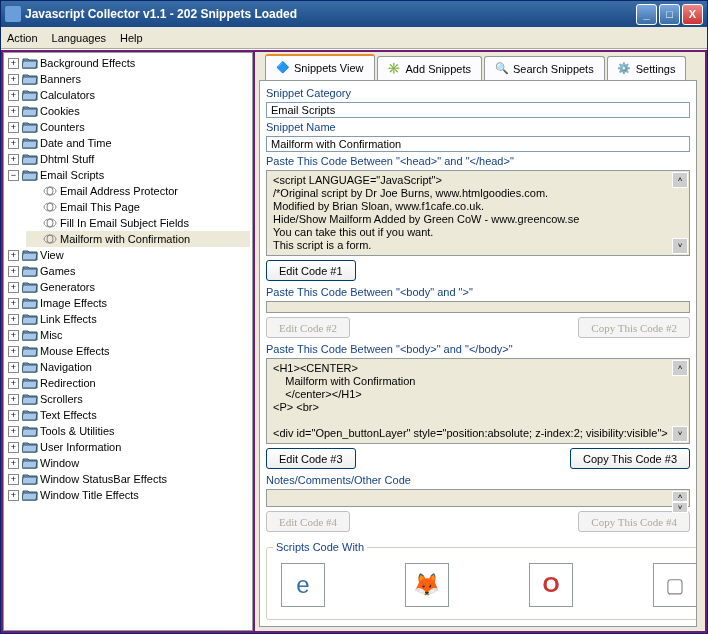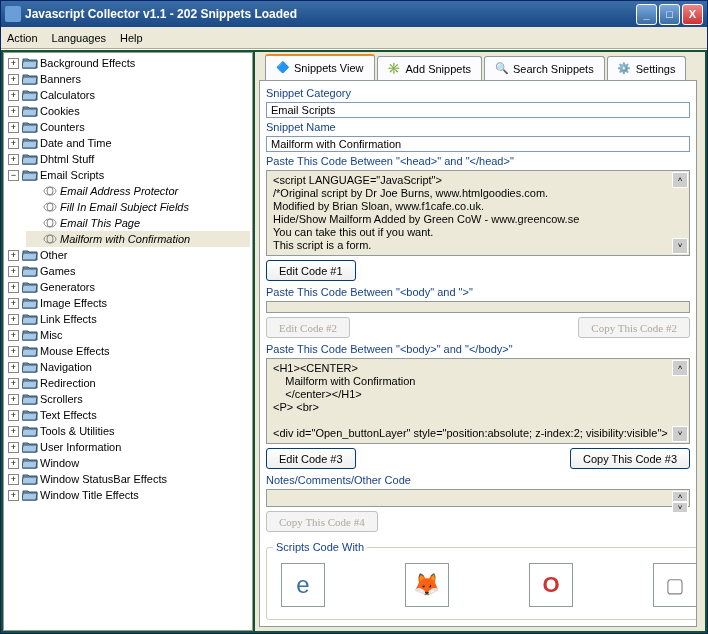--- a/index.html
+++ b/index.html
@@ -1,34 +1,34 @@
 <!DOCTYPE html>
 <html><head>
 <meta charset="utf-8">
 <style>
 * { box-sizing: border-box; margin: 0; padding: 0; font-family: Tahoma, sans-serif; font-size: 11px; }
 body { background: #ece9d8; width: 708px; height: 634px; overflow: hidden; }
-.window { width: 708px; height: 634px; border: 1px solid #0a246a; background: #14532d; display: flex; flex-direction: column; }
+.window { width: 708px; height: 634px; border: 1px solid #0a246a; background: #701a75; display: flex; flex-direction: column; }
 .titlebar { height: 26px; background: linear-gradient(to bottom, #3a6ea5 0%, #2a5a95 50%, #1a4a85 100%); display: flex; align-items: center; padding: 0 4px; color: white; font-weight: bold; }
 .titlebar-icon { width: 16px; height: 16px; margin-right: 4px; background: #6a9edb; border-radius: 2px; }
 .titlebar-text { flex: 1; font-size: 12px; }
 .titlebar-buttons { display: flex; gap: 2px; }
 .tb-btn { width: 21px; height: 21px; border: 1px solid #fff; border-radius: 3px; display: flex; align-items: center; justify-content: center; font-weight: bold; cursor: pointer; }
 .tb-btn.min, .tb-btn.max { background: linear-gradient(#7ba7e0,#3a6ea5); color: white; }
 .tb-btn.close { background: linear-gradient(#e88,#c33); color: white; }
 .menubar { height: 22px; background: #ece9d8; display: flex; align-items: center; padding: 3px 6px; gap: 14px; border-bottom: 1px solid #aca899; }
 .menubar span { cursor: pointer; }
 .content { flex: 1; display: flex; border-top: 1px solid #fff; padding: 2px; gap: 2px; overflow: hidden; }
 .tree { width: 250px; background: #fff; border: 1px solid #919b9c; overflow-y: auto; padding: 2px; }
 .tree-item { display: flex; align-items: center; height: 16px; padding: 0 2px; white-space: nowrap; cursor: pointer; }
 .tree-item .expander { width: 11px; height: 11px; border: 1px solid #888; background: #fff; display: flex; align-items: center; justify-content: center; font-size: 9px; line-height: 9px; margin-right: 3px; color: #000; }
 .tree-item .dotted { width: 11px; margin-right: 3px; }
 .tree-item .folder-icon { width: 16px; height: 14px; margin-right: 2px; }
 .tree-item .leaf-icon { width: 16px; height: 12px; margin-right: 2px; }
-.tree-item.level1 { margin-left: 20px; font-style: italic; }
+.tree-item.level1 { margin-left: 20px; }
 .tree-item.selected { background: #ece9d8; }
 .right { flex: 1; display: flex; flex-direction: column; background: #ece9d8; overflow: hidden; }
 .tabs { display: flex; height: 28px; align-items: flex-end; padding-left: 10px; gap: 2px; }
 .tab { height: 24px; background: #fcfcfe; border: 1px solid #919b9c; border-bottom: none; border-radius: 3px 3px 0 0; display: flex; align-items: center; padding: 0 10px; gap: 4px; cursor: pointer; }
 .tab.active { height: 26px; border-top: 2px solid #e68b2c; }
 .tab-icon { width: 14px; height: 14px; display:inline-block; }
 .panel { flex: 1; background: #fff; border: 1px solid #919b9c; margin: 0 8px 4px 4px; padding: 6px; display: flex; flex-direction: column; gap: 3px; overflow: hidden; }
 .section-label { color: #15428b; font-size: 11px; }
 .text-input { width: 100%; height: 18px; border: 1px solid #7f9db9; padding: 1px 4px; background: #fff; }
 .code-box { width: 100%; border: 1px solid #919b9c; background: #ece9d8; padding: 3px 20px 3px 6px; font-size: 11px; line-height: 13px; position: relative; white-space: pre-wrap; }
@@ -138,45 +138,45 @@
               <ellipse cx="8" cy="6" rx="3" ry="4" fill="none" stroke="#888"></ellipse>
             </svg></span>
           <span>Email Address Protector</span>
         </div>
         <div class="tree-item level1">
           <span class="dotted"></span>
           <span class="leaf-icon"><svg width="16" height="12" viewBox="0 0 16 12">
               <ellipse cx="8" cy="6" rx="6" ry="4" fill="none" stroke="#888"></ellipse>
               <ellipse cx="8" cy="6" rx="3" ry="4" fill="none" stroke="#888"></ellipse>
             </svg></span>
-          <span>Fill In Email Subject Fields</span>
+          <span>Email This Page</span>
         </div>
         <div class="tree-item level1">
           <span class="dotted"></span>
           <span class="leaf-icon"><svg width="16" height="12" viewBox="0 0 16 12">
               <ellipse cx="8" cy="6" rx="6" ry="4" fill="none" stroke="#888"></ellipse>
               <ellipse cx="8" cy="6" rx="3" ry="4" fill="none" stroke="#888"></ellipse>
             </svg></span>
-          <span>Email This Page</span>
+          <span>Fill In Email Subject Fields</span>
         </div>
         <div class="tree-item level1 selected">
           <span class="dotted"></span>
           <span class="leaf-icon"><svg width="16" height="12" viewBox="0 0 16 12">
               <ellipse cx="8" cy="6" rx="6" ry="4" fill="none" stroke="#888"></ellipse>
               <ellipse cx="8" cy="6" rx="3" ry="4" fill="none" stroke="#888"></ellipse>
             </svg></span>
           <span>Mailform with Confirmation</span>
         </div>
         <div class="tree-item">
           <span class="expander">+</span>
           <span class="folder-icon"><svg width="16" height="14" viewBox="0 0 16 14">
               <path d="M1 3 L1 12 L15 12 L15 4 L7 4 L6 3 Z" fill="#7aa7d8" stroke="#356"></path>
               <path d="M1 5 L15 5 L14 12 L0 12 Z" fill="#a8c8e8" stroke="#356"></path>
             </svg></span>
-          <span>Other</span>
+          <span>View</span>
         </div>
         <div class="tree-item">
           <span class="expander">+</span>
           <span class="folder-icon"><svg width="16" height="14" viewBox="0 0 16 14">
               <path d="M1 3 L1 12 L15 12 L15 4 L7 4 L6 3 Z" fill="#7aa7d8" stroke="#356"></path>
               <path d="M1 5 L15 5 L14 12 L0 12 Z" fill="#a8c8e8" stroke="#356"></path>
             </svg></span>
           <span>Games</span>
         </div>
         <div class="tree-item">
@@ -350,20 +350,21 @@
         </div>
 
         <div class="section-label">Notes/Comments/Other Code</div>
         <div class="notes-box">
             <div class="scroll" style="position:absolute;right:1px;top:1px;bottom:1px;width:16px;display:flex;flex-direction:column;justify-content:space-between;">
               <div style="height:16px;background:#cdcdcd;border:1px solid #fff;text-align:center;font-size:8px;">˄</div>
               <div style="height:16px;background:#cdcdcd;border:1px solid #fff;text-align:center;font-size:8px;">˅</div>
             </div>
           </div>
         <div class="btn-row">
+          <button class="btn disabled">Edit Code #4</button>
           <button class="btn disabled">Copy This Code #4</button>
         </div>
 
         <fieldset class="preview">
           <legend>Scripts Code With</legend>
           <div class="preview-icons">
             <div class="preview-icon">
                 <span style="font-size:24px;color:#3a6ea5;">e</span>
               </div>
             <div class="preview-icon">

